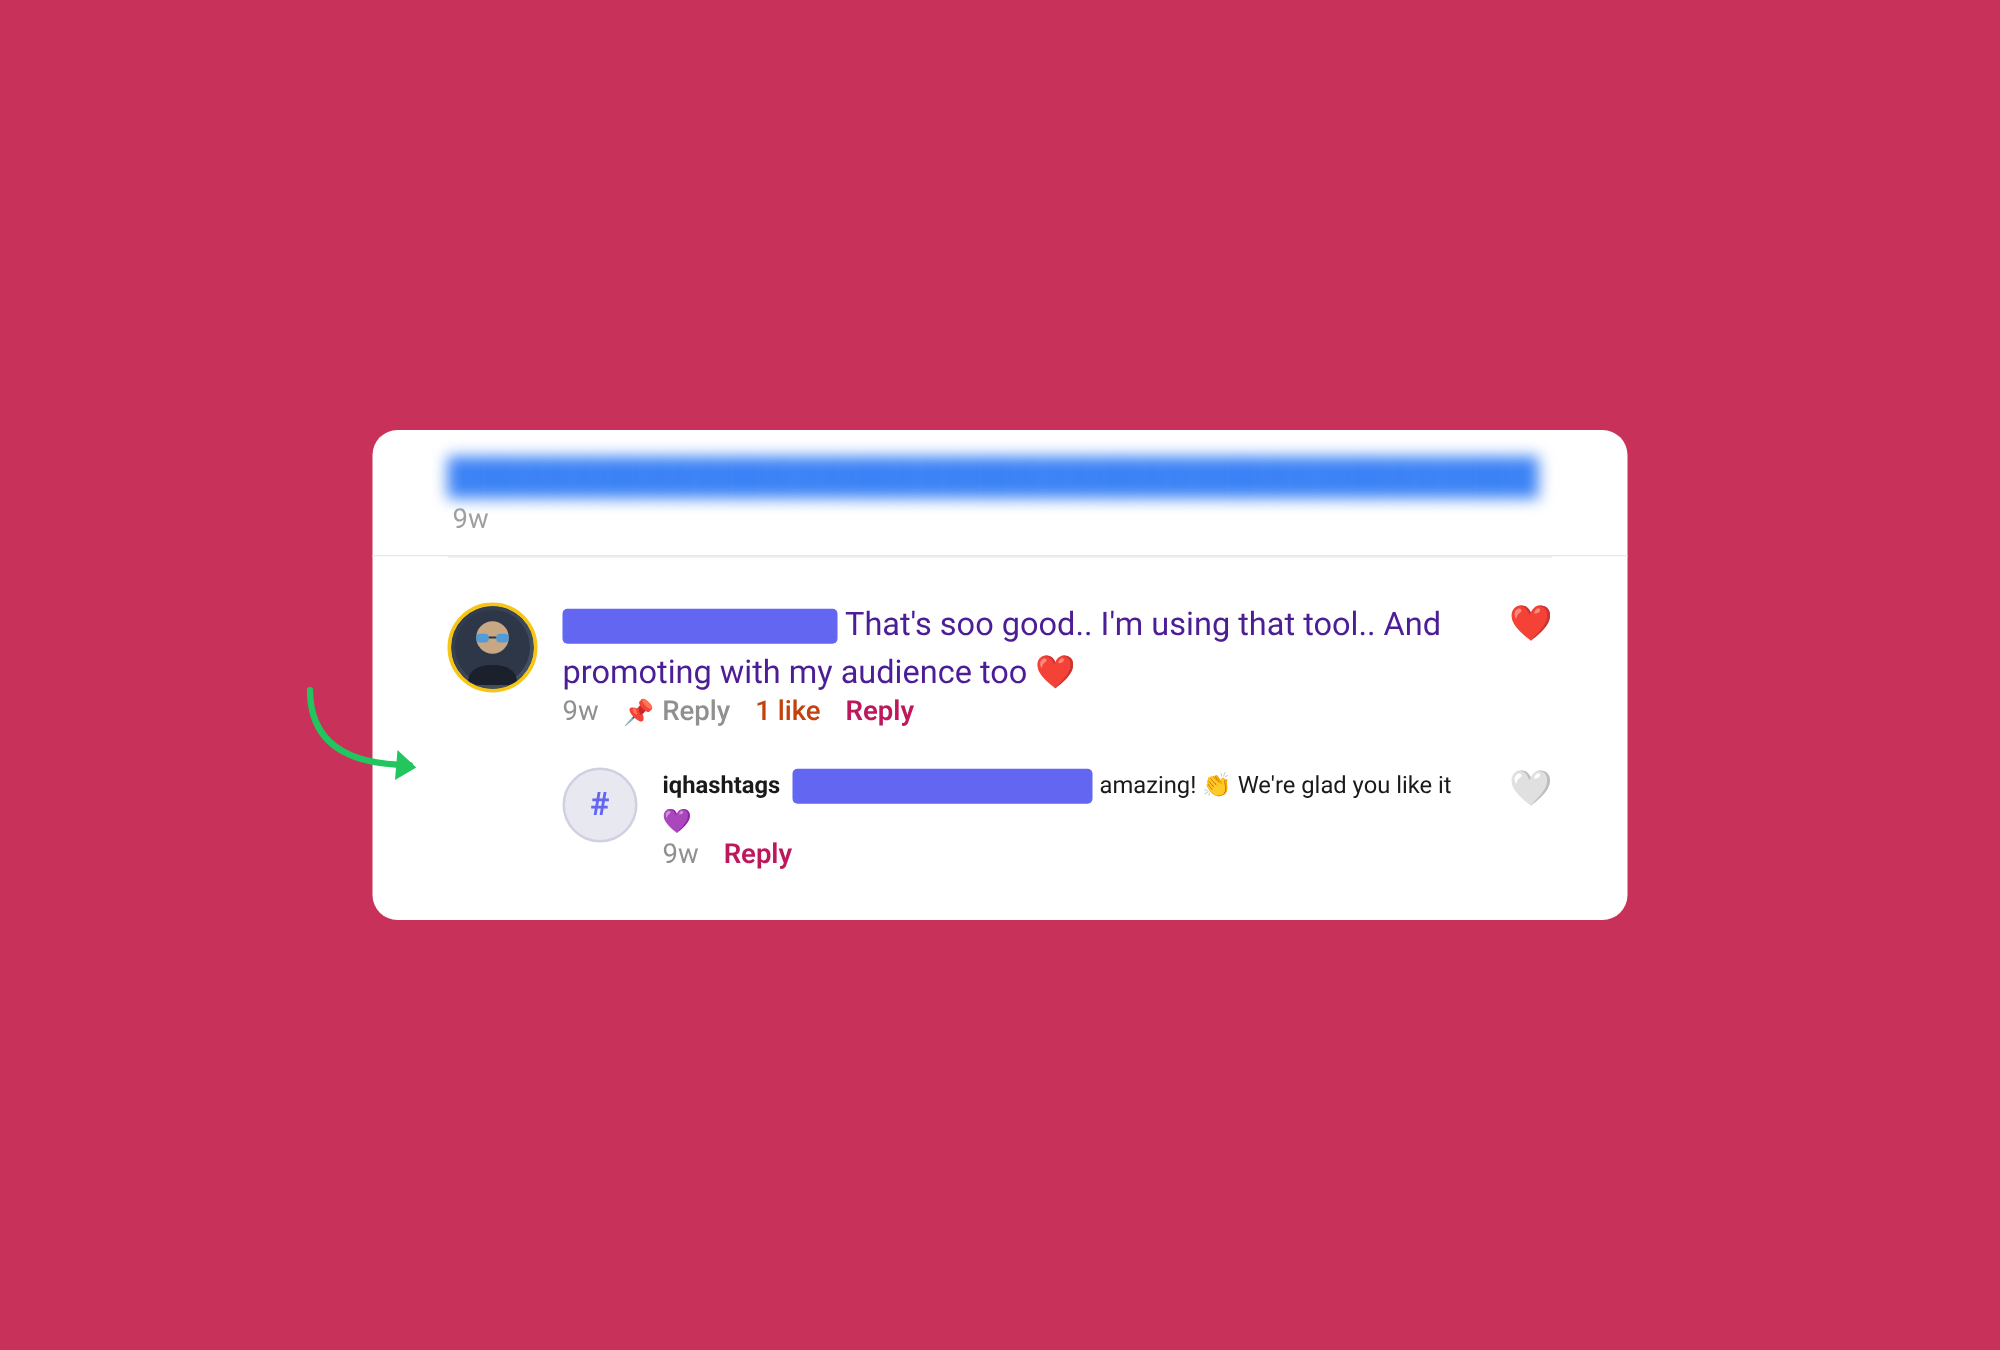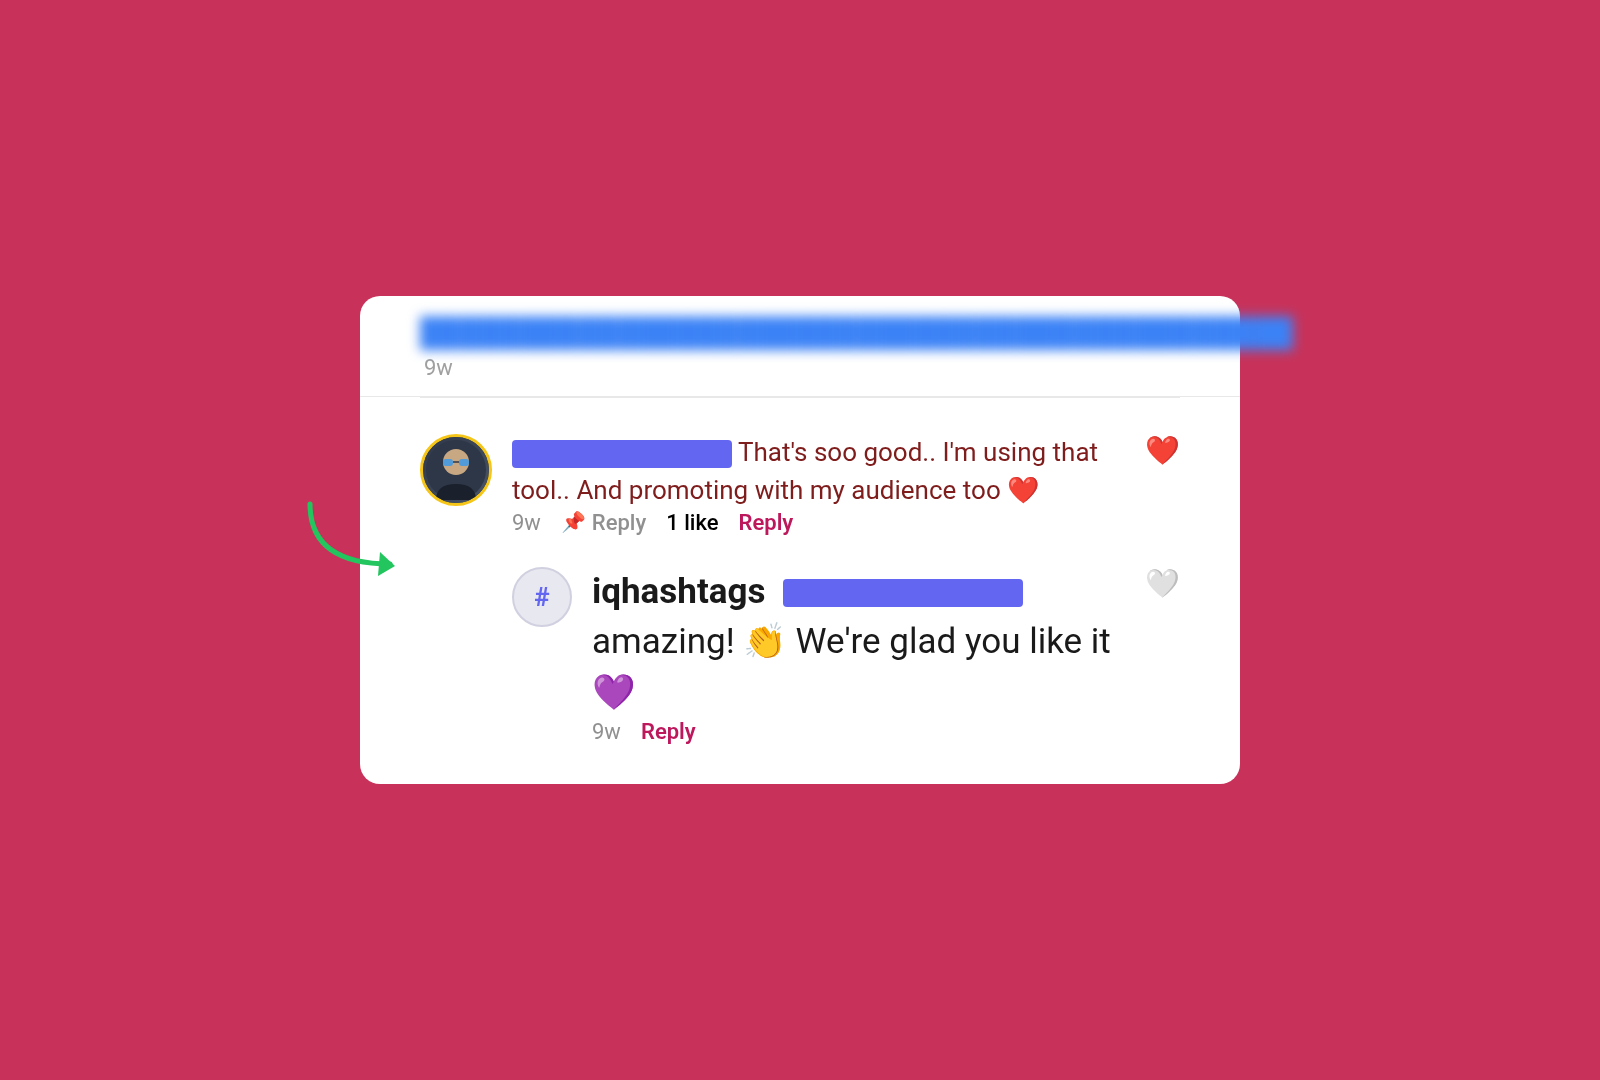--- a/index.html
+++ b/index.html
@@ -14,21 +14,21 @@
       background-color: #c8325a;
       display: flex;
       align-items: center;
       justify-content: center;
       font-family: -apple-system, BlinkMacSystemFont, 'Segoe UI', Roboto, Helvetica, Arial, sans-serif;
     }
 
     .card {
       background: #ffffff;
       border-radius: 20px;
-      width: 880px;
+      width: 1004px;
       padding: 0 0 40px 0;
       position: relative;
       overflow: visible;
     }
 
     .card-top-fade {
       padding: 20px 60px 16px 60px;
       border-bottom: 1px solid #e8e8e8;
     }
 
@@ -86,21 +86,21 @@
       justify-content: center;
     }
 
     .comment-body {
       flex: 1;
     }
 
     .comment-text {
       font-size: 26px;
       line-height: 1.45;
-      color: #7f1d1d;
+      color: #4c1d95;
     }
 
     .redacted {
       display: inline-block;
       background: #6366f1;
       border-radius: 4px;
       height: 28px;
       vertical-align: middle;
       margin-right: 6px;
     }
@@ -123,21 +123,21 @@
       gap: 6px;
       color: #909090;
       font-weight: 500;
     }
 
     .pin-icon {
       font-size: 20px;
     }
 
     .meta-likes {
-      color: #000000;
+      color: #c2410c;
       font-weight: 500;
     }
 
     .meta-reply {
       color: #be185d;
       font-weight: 600;
       cursor: pointer;
     }
 
     .heart-icon {
@@ -181,21 +181,21 @@
       font-size: 26px;
       color: #6366f1;
       font-weight: 700;
     }
 
     .reply-body {
       flex: 1;
     }
 
     .reply-text {
-      font-size: 35px;
+      font-size: 19px;
       line-height: 1.45;
       color: #1a1a1a;
       margin-bottom: 0;
     }
 
     .reply-username {
       font-weight: 700;
       color: #1a1a1a;
     }
 

